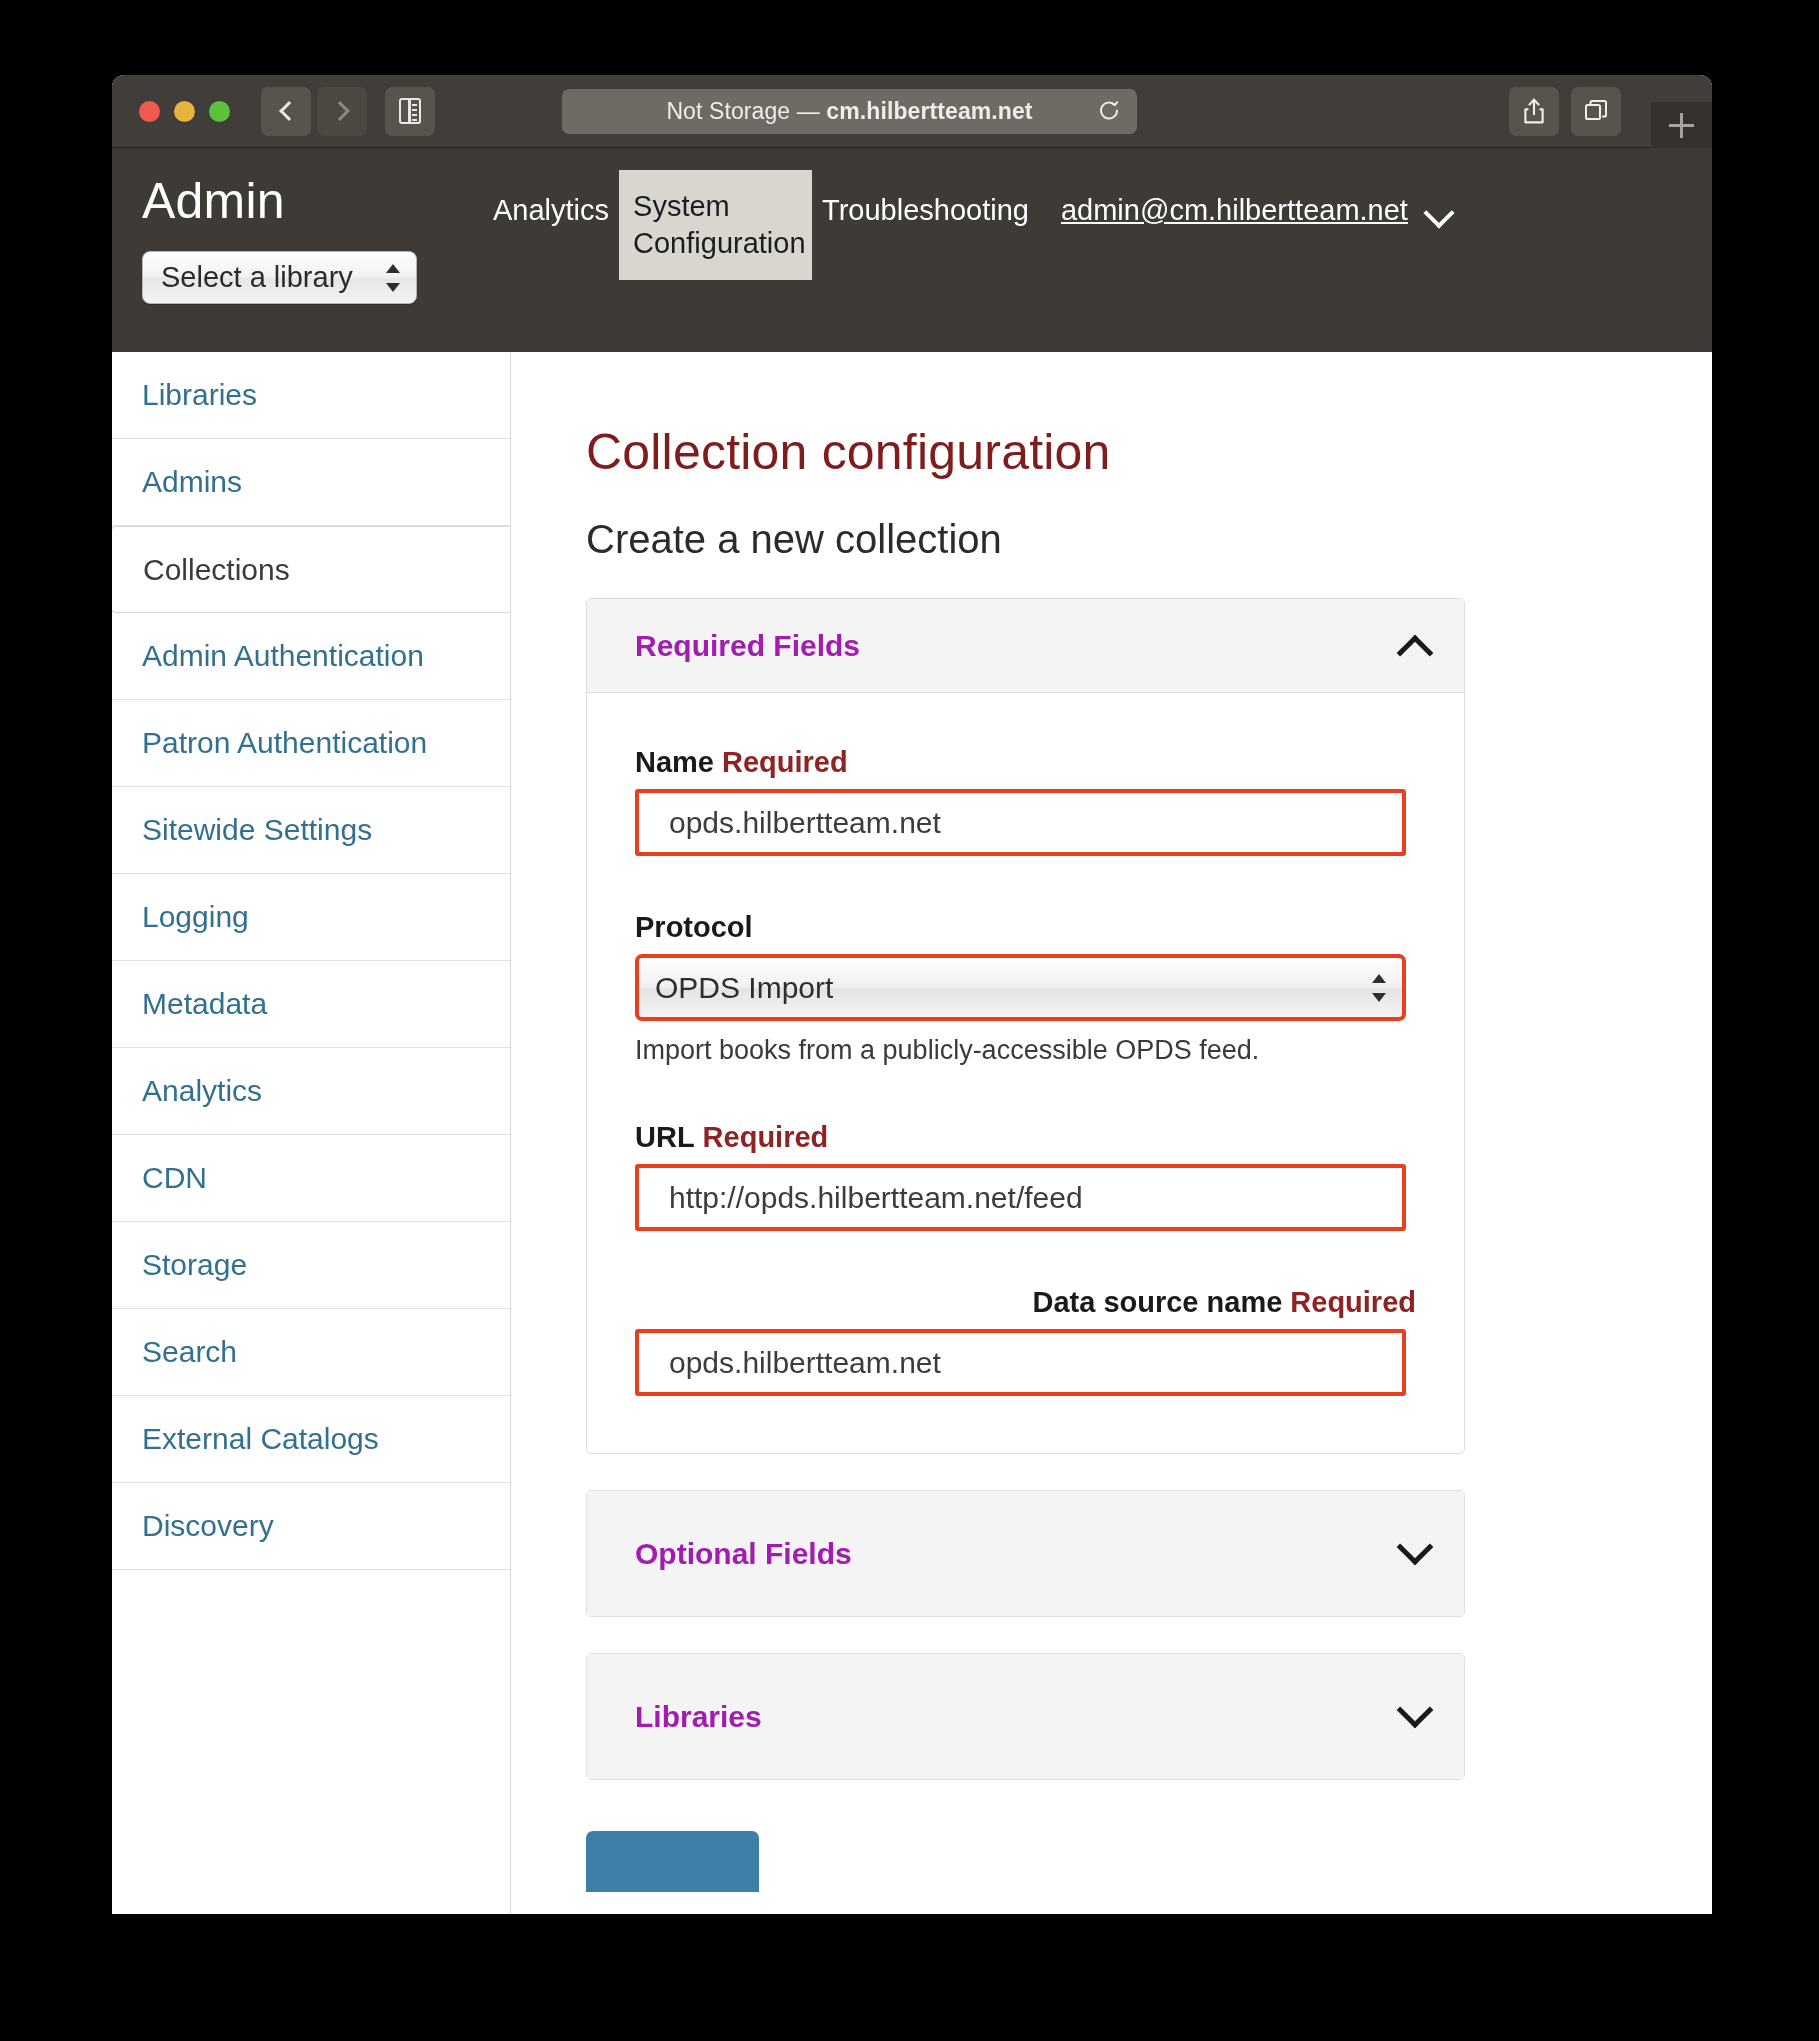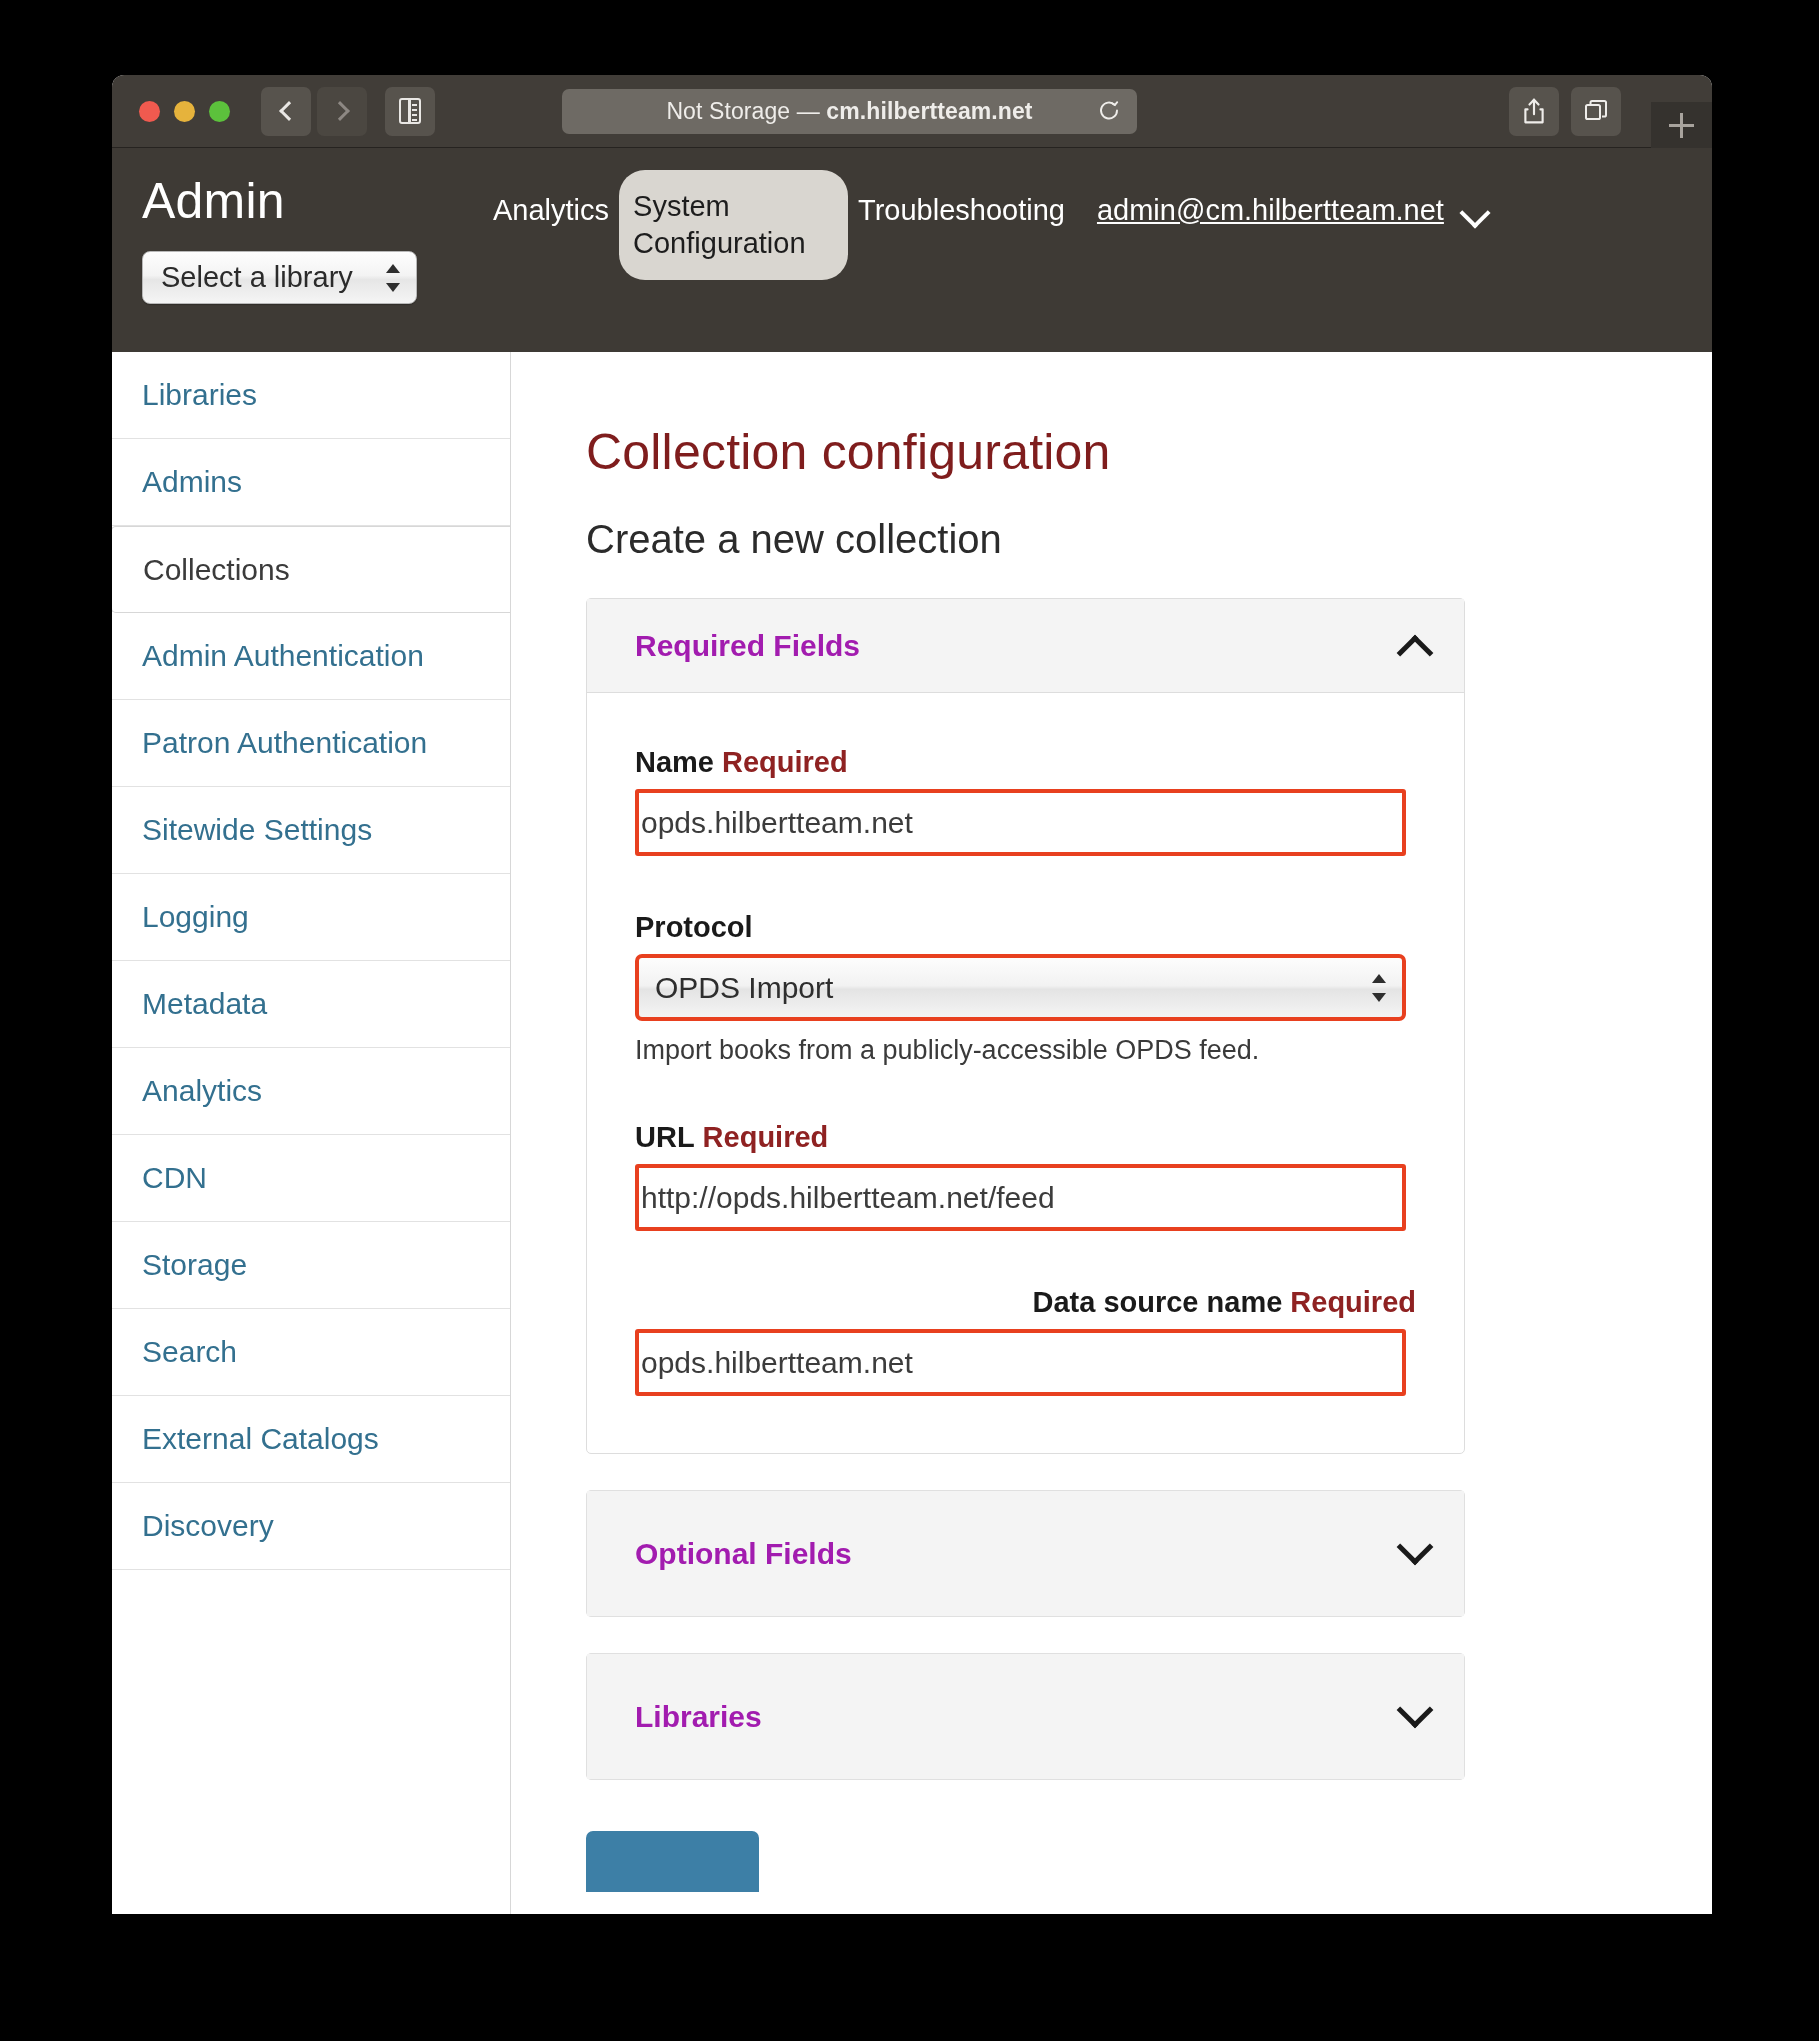--- a/index.html
+++ b/index.html
@@ -160,26 +160,25 @@
   }
   .nav-link {
     color: #ffffff;
     font-size: 29px;
     padding: 6px 10px;
     white-space: nowrap;
   }
   .nav-link.active {
     background: #d9d6d0;
     color: #1d1d1d;
-    width: 229px;
+    width: 193px;
     padding: 18px 14px 18px 14px;
     margin-top: -18px;
     line-height: 1.28;
     white-space: normal;
-    border-radius: 26px;
   }
   #nav-user {
     margin-left: 22px;
     color: #ffffff;
     font-size: 29px;
     text-decoration: underline;
     white-space: nowrap;
     padding-top: 6px;
   }
   #nav-user-caret {
@@ -274,21 +273,21 @@
   }
   .req-tag { color: #8f2222; font-weight: 700; margin-left: 8px; }
 
   .text-input {
     width: 771px;
     height: 67px;
     border: 4px solid #e8401f;
     border-radius: 3px;
     background: #ffffff;
     display: flex; align-items: center;
-    padding-left: 2px;
+    padding-left: 30px;
     font-size: 30px;
     color: #3c3c3c;
   }
   .select-input {
     position: relative;
     width: 771px;
     height: 67px;
     border: 4px solid #e8401f;
     border-radius: 7px;
     background: linear-gradient(to bottom, #fdfdfd 0%, #f2f2f2 47%, #e4e4e4 53%, #f4f4f4 100%);

